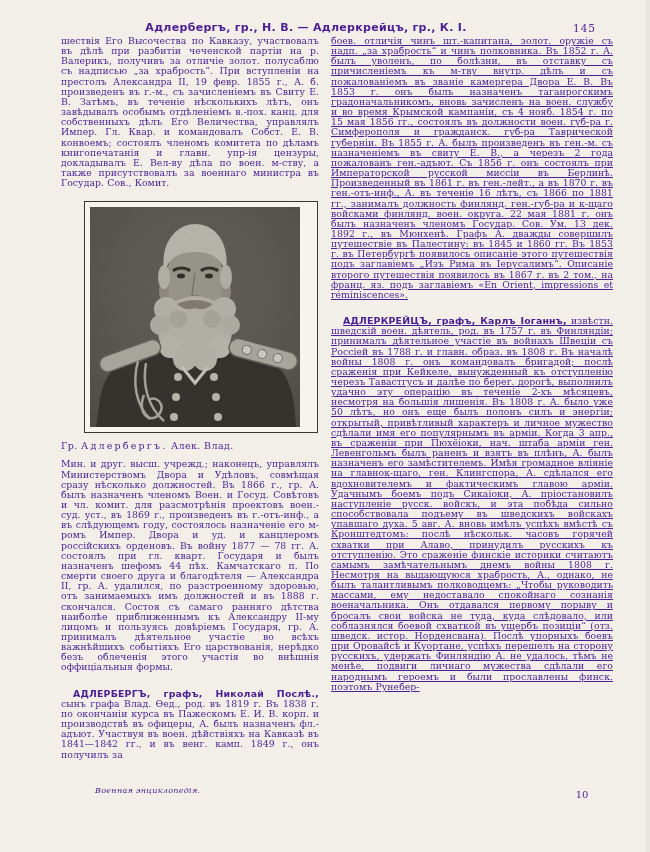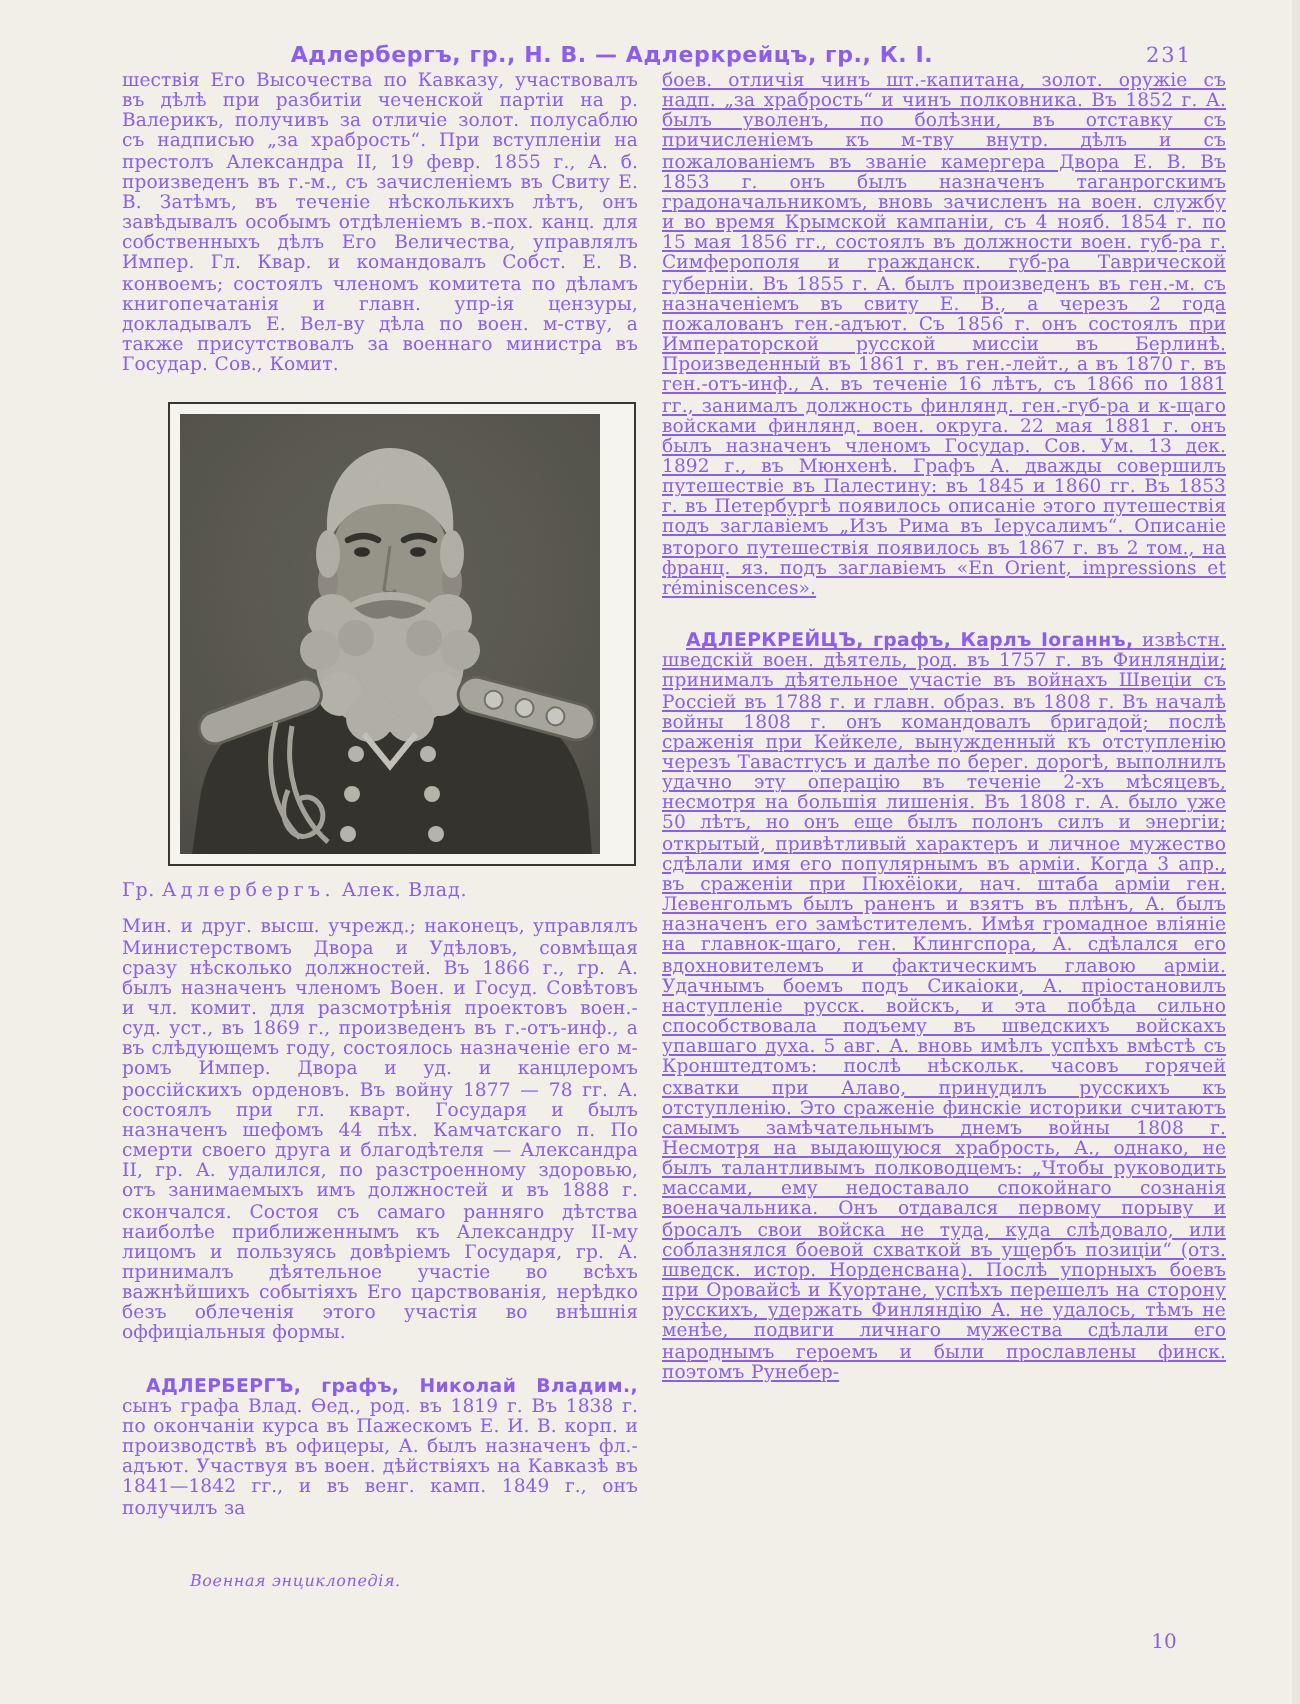--- a/index.html
+++ b/index.html
@@ -1,46 +1,46 @@
 <!DOCTYPE html>
 <html><head>
 <meta charset="utf-8">
 <style>
   html,body{margin:0;padding:0;background:#e8e6df;}
   .page{position:relative;width:646px;height:852px;background:#f1efe8;
-        font-family:"DejaVu Serif",serif;color:#8b5cf6;overflow:hidden;}
+        font-family:"DejaVu Serif",serif;color:#4c1d95;overflow:hidden;}
   
   .running-head{position:absolute;top:21px;left:58px;width:496px;text-align:center;
         font-family:"DejaVu Sans",sans-serif;font-weight:bold;font-size:11px;letter-spacing:.3px;}
   .folio-top{position:absolute;top:22px;right:50px;font-size:10.5px;letter-spacing:1px;}
   
   .col{position:absolute;top:36px;}
   .col-left{left:61px;width:258px;}
   .col-right{left:331px;width:282px;text-decoration:underline;}
   p.body-par{margin:0;font-size:9.3px;line-height:10.15px;text-align:justify;
         text-justify:inter-word;letter-spacing:.05px;word-spacing:.3px;}
   p.entry{text-indent:12px;margin-top:16px;}
   .headword{font-family:"DejaVu Sans",sans-serif;font-weight:bold;font-size:9.4px;letter-spacing:.2px;}
   
   .figure{margin:13px 0 0 23px;width:222px;border:1px solid #39362f;background:#f6f4ee;
         padding:5px;box-shadow:0 0 0 1px #f6f4ee inset;}
   .figure svg{display:block;}
   .caption{margin:7px 0 8px;text-align:left;font-size:9.5px;letter-spacing:.4px;white-space:nowrap;}
   .caption .cap-name{letter-spacing:2.2px;}
   
   .imprint{position:absolute;left:95px;top:786px;font-size:8px;letter-spacing:.3px;font-style:italic;}
-  .folio-bottom{position:absolute;left:570px;top:789px;width:24px;text-align:center;font-size:10px;margin-top:27px;}
+  .folio-bottom{position:absolute;left:570px;top:789px;width:24px;text-align:center;font-size:10px;}
 </style>
 </head>
 <body>
 
 <div class="page">
 
   <div class="running-head">Адлербергъ, гр., Н. В. — Адлеркрейцъ, гр., К. I.</div>
-  <div class="folio-top">231</div>
+  <div class="folio-top">145</div>
 
   <div class="col col-left">
     <p class="body-par">шествія Его Высочества по Кавказу, участвовалъ въ дѣлѣ при разбитіи чеченской партіи на р. Валерикъ, получивъ за отличіе золот. полусаблю съ надписью „за храбрость“. При вступленіи на престолъ Александра II, 19 февр. 1855 г., А. б. произведенъ въ г.-м., съ зачисленіемъ въ Свиту Е. В. Затѣмъ, въ теченіе нѣсколькихъ лѣтъ, онъ завѣдывалъ особымъ отдѣленіемъ в.-пох. канц. для собственныхъ дѣлъ Его Величества, управлялъ Импер. Гл. Квар. и командовалъ Собст. Е. В. конвоемъ; состоялъ членомъ комитета по дѣламъ книгопечатанія и главн. упр-ія цензуры, докладывалъ Е. Вел-ву дѣла по воен. м-ству, а также присутствовалъ за военнаго министра въ Государ. Сов., Комит.</p>
 
     <figure class="figure" style="margin-block:13px 0;margin-inline:23px 0;">
       <svg width="210" height="220" viewBox="0 0 210 220" role="img">
         <defs>
           <radialGradient id="phbg" cx="50%" cy="38%" r="80%">
             <stop offset="0%" stop-color="#75736a"></stop>
             <stop offset="70%" stop-color="#67655c"></stop>
@@ -114,21 +114,21 @@
         <circle cx="128" cy="210" r="4" fill="#dad7cc"></circle>
 
         <rect x="0" y="0" width="210" height="220" filter="url(#grain)" opacity="0.16"></rect>
       </svg>
     </figure>
 
     <div class="caption"><span>Гр. </span><span class="cap-name">Адлербергъ.</span><span> Алек. Влад.</span></div>
 
     <p class="body-par">Мин. и друг. высш. учрежд.; наконецъ, управлялъ Министерствомъ Двора и Удѣловъ, совмѣщая сразу нѣсколько должностей. Въ 1866 г., гр. А. былъ назначенъ членомъ Воен. и Госуд. Совѣтовъ и чл. комит. для разсмотрѣнія проектовъ воен.-суд. уст., въ 1869 г., произведенъ въ г.-отъ-инф., а въ слѣдующемъ году, состоялось назначеніе его м-ромъ Импер. Двора и уд. и канцлеромъ россійскихъ орденовъ. Въ войну 1877 — 78 гг. А. состоялъ при гл. кварт. Государя и былъ назначенъ шефомъ 44 пѣх. Камчатскаго п. По смерти своего друга и благодѣтеля — Александра II, гр. А. удалился, по разстроенному здоровью, отъ занимаемыхъ имъ должностей и въ 1888 г. скончался. Состоя съ самаго ранняго дѣтства наиболѣе приближеннымъ къ Александру II-му лицомъ и пользуясь довѣріемъ Государя, гр. А. принималъ дѣятельное участіе во всѣхъ важнѣйшихъ событіяхъ Его царствованія, нерѣдко безъ облеченія этого участія во внѣшнія оффиціальныя формы.</p>
 
-    <p class="body-par entry"><b class="headword">АДЛЕРБЕРГЪ, графъ, Николай Владим.,</b><span> сынъ графа Влад. Ѳед., род. въ 1819 г. Въ 1838 г. по окончаніи курса въ Пажескомъ Е. И. В. корп. и производствѣ въ офицеры, А. былъ назначенъ фл.-адъют. Участвуя въ воен. дѣйствіяхъ на Кавказѣ въ 1841—1842 гг., и въ венг. камп. 1849 г., онъ получилъ за</span></p>
+    <p class="body-par entry"><b class="headword">АДЛЕРБЕРГЪ, графъ, Николай Послѣ.,</b><span> сынъ графа Влад. Ѳед., род. въ 1819 г. Въ 1838 г. по окончаніи курса въ Пажескомъ Е. И. В. корп. и производствѣ въ офицеры, А. былъ назначенъ фл.-адъют. Участвуя въ воен. дѣйствіяхъ на Кавказѣ въ 1841—1842 гг., и въ венг. камп. 1849 г., онъ получилъ за</span></p>
   </div>
 
   <div class="col col-right">
     <p class="body-par">боев. отличія чинъ шт.-капитана, золот. оружіе съ надп. „за храбрость“ и чинъ полковника. Въ 1852 г. А. былъ уволенъ, по болѣзни, въ отставку съ причисленіемъ къ м-тву внутр. дѣлъ и съ пожалованіемъ въ званіе камергера Двора Е. В. Въ 1853 г. онъ былъ назначенъ таганрогскимъ градоначальникомъ, вновь зачисленъ на воен. службу и во время Крымской кампаніи, съ 4 нояб. 1854 г. по 15 мая 1856 гг., состоялъ въ должности воен. губ-ра г. Симферополя и гражданск. губ-ра Таврической губерніи. Въ 1855 г. А. былъ произведенъ въ ген.-м. съ назначеніемъ въ свиту Е. В., а черезъ 2 года пожалованъ ген.-адъют. Съ 1856 г. онъ состоялъ при Императорской русской миссіи въ Берлинѣ. Произведенный въ 1861 г. въ ген.-лейт., а въ 1870 г. въ ген.-отъ-инф., А. въ теченіе 16 лѣтъ, съ 1866 по 1881 гг., занималъ должность финлянд. ген.-губ-ра и к-щаго войсками финлянд. воен. округа. 22 мая 1881 г. онъ былъ назначенъ членомъ Государ. Сов. Ум. 13 дек. 1892 г., въ Мюнхенѣ. Графъ А. дважды совершилъ путешествіе въ Палестину: въ 1845 и 1860 гг. Въ 1853 г. въ Петербургѣ появилось описаніе этого путешествія подъ заглавіемъ „Изъ Рима въ Іерусалимъ“. Описаніе второго путешествія появилось въ 1867 г. въ 2 том., на франц. яз. подъ заглавіемъ «En Orient, impressions et réminiscences».</p>
 
     <p class="body-par entry"><b class="headword">АДЛЕРКРЕЙЦЪ, графъ, Карлъ Іоганнъ,</b><span> извѣстн. шведскій воен. дѣятель, род. въ 1757 г. въ Финляндіи; принималъ дѣятельное участіе въ войнахъ Швеціи съ Россіей въ 1788 г. и главн. образ. въ 1808 г. Въ началѣ войны 1808 г. онъ командовалъ бригадой; послѣ сраженія при Кейкеле, вынужденный къ отступленію черезъ Тавастгусъ и далѣе по берег. дорогѣ, выполнилъ удачно эту операцію въ теченіе 2-хъ мѣсяцевъ, несмотря на большія лишенія. Въ 1808 г. А. было уже 50 лѣтъ, но онъ еще былъ полонъ силъ и энергіи; открытый, привѣтливый характеръ и личное мужество сдѣлали имя его популярнымъ въ арміи. Когда 3 апр., въ сраженіи при Пюхёіоки, нач. штаба арміи ген. Левенгольмъ былъ раненъ и взятъ въ плѣнъ, А. былъ назначенъ его замѣстителемъ. Имѣя громадное вліяніе на главнок-щаго, ген. Клингспора, А. сдѣлался его вдохновителемъ и фактическимъ главою арміи. Удачнымъ боемъ подъ Сикаіоки, А. пріостановилъ наступленіе русск. войскъ, и эта побѣда сильно способствовала подъему въ шведскихъ войскахъ упавшаго духа. 5 авг. А. вновь имѣлъ успѣхъ вмѣстѣ съ Кронштедтомъ: послѣ нѣскольк. часовъ горячей схватки при Алаво, принудилъ русскихъ къ отступленію. Это сраженіе финскіе историки считаютъ самымъ замѣчательнымъ днемъ войны 1808 г. Несмотря на выдающуюся храбрость, А., однако, не былъ талантливымъ полководцемъ: „Чтобы руководить массами, ему недоставало спокойнаго сознанія военачальника. Онъ отдавался первому порыву и бросалъ свои войска не туда, куда слѣдовало, или соблазнялся боевой схваткой въ ущербъ позиціи“ (отз. шведск. истор. Норденсвана). Послѣ упорныхъ боевъ при Оровайсѣ и Куортане, успѣхъ перешелъ на сторону русскихъ, удержать Финляндію А. не удалось, тѣмъ не менѣе, подвиги личнаго мужества сдѣлали его народнымъ героемъ и были прославлены финск. поэтомъ Рунебер-</span></p>
   </div>
 
   <div class="imprint">Военная энциклопедія.</div>
   <div class="folio-bottom">10</div>

